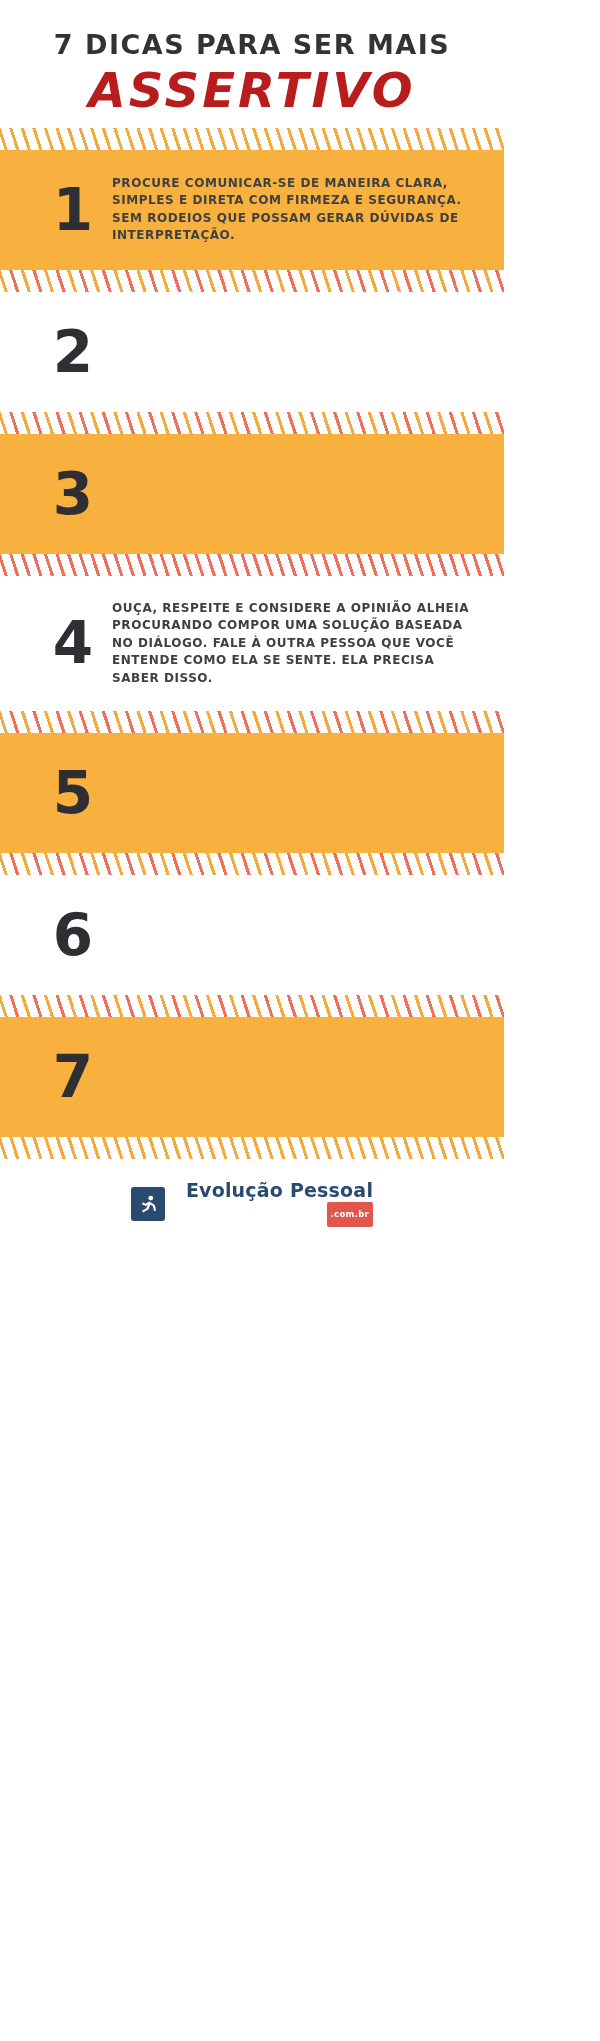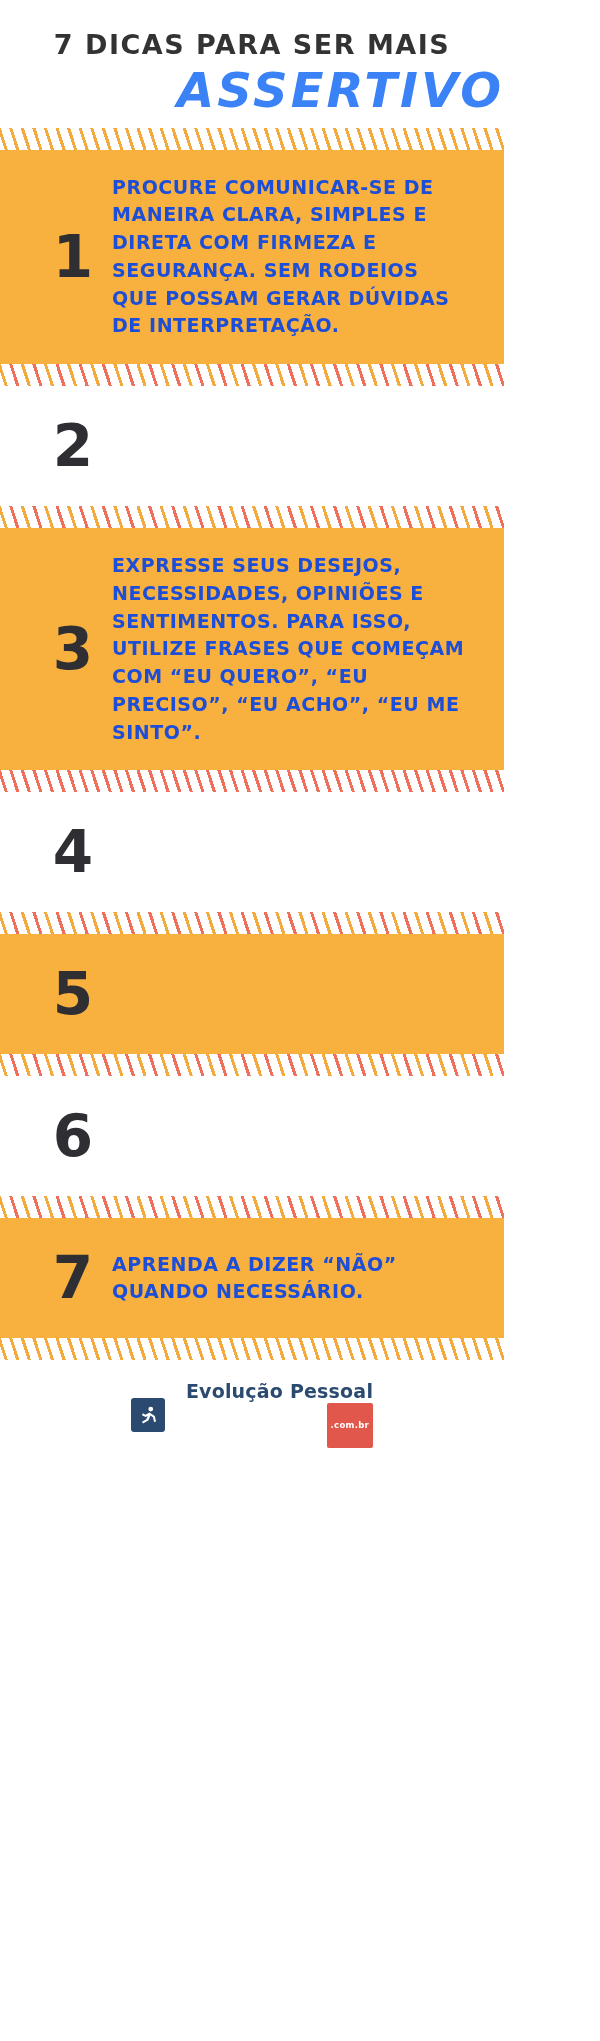--- a/index.html
+++ b/index.html
@@ -35,25 +35,24 @@
     line-height: 1.1;
     margin: 0 0 6px 0;
     text-transform: uppercase;
   }
   .header-line2 {
     font-family: "DejaVu Sans", sans-serif;
     font-weight: bold;
     font-style: italic;
     font-size: 48px;
     letter-spacing: 3px;
-    color: #3b82f6;
+    color: #b91c1c;
     line-height: 1.0;
     margin: 0;
     text-transform: uppercase;
-    text-align: right;
   }
 
   
   .hatch {
     position: relative;
     height: 22px;
     width: 100%;
     overflow: hidden;
     background: #ffffff;
   }
@@ -109,24 +108,24 @@
     font-size: 58px;
     line-height: 1;
     color: #2f2f33;
     width: 78px;
     flex: 0 0 78px;
     text-align: center;
   }
   .tip-text {
     font-family: "DejaVu Sans", sans-serif;
     font-weight: bold;
-    font-size: 19px;
+    font-size: 12px;
     letter-spacing: 0.55px;
     line-height: 1.46;
-    color: #1d4ed8;
+    color: #404040;
     text-transform: uppercase;
     flex: 1 1 auto;
   }
 
   
   .footer {
     background: #ffffff;
     padding: 22px 0 26px 0;
     display: flex;
     justify-content: center;
@@ -160,21 +159,21 @@
     color: #2b4a6f;
     letter-spacing: 0.2px;
   }
   .logo-sub {
     align-self: flex-end;
     font-family: "DejaVu Sans", sans-serif;
     font-size: 8.5px;
     font-weight: bold;
     color: #ffffff;
     background: #e2574c;
-    padding: 18px 4px;
+    padding: 8px 4px;
     border-radius: 2px;
     margin-top: 2px;
     letter-spacing: 0.3px;
   }
 </style>
 </head>
 <body>
 
 <div class="page">
 
@@ -199,29 +198,29 @@
   <div class="tip tip-white">
     <div class="tip-number">2</div>
   </div>
 
   <div class="hatch hatch-mixed">
     <div class="hatch-inner"></div>
   </div>
 
   <div class="tip tip-orange">
     <div class="tip-number">3</div>
-    <div class="tip-text">EXPRESSE SEUS DESEJOS, NECESSIDADES, OPINIÕES E SENTIMENTOS. PARA ISSO, UTILIZE FRASES QUE COMEÇAM COM “EU QUERO”, “EU PRECISO”, “EU ACHO”, “EU ME SINTO”.</div>
   </div>
 
   <div class="hatch hatch-red">
     <div class="hatch-inner"></div>
   </div>
 
   <div class="tip tip-white">
     <div class="tip-number">4</div>
+    <div class="tip-text">OUÇA, RESPEITE E CONSIDERE A OPINIÃO ALHEIA PROCURANDO COMPOR UMA SOLUÇÃO BASEADA NO DIÁLOGO. FALE À OUTRA PESSOA QUE VOCÊ ENTENDE COMO ELA SE SENTE. ELA PRECISA SABER DISSO.</div>
   </div>
 
   <div class="hatch hatch-mixed">
     <div class="hatch-inner"></div>
   </div>
 
   <div class="tip tip-orange">
     <div class="tip-number">5</div>
   </div>
 
@@ -232,21 +231,20 @@
   <div class="tip tip-white">
     <div class="tip-number">6</div>
   </div>
 
   <div class="hatch hatch-mixed">
     <div class="hatch-inner"></div>
   </div>
 
   <div class="tip tip-orange">
     <div class="tip-number">7</div>
-    <div class="tip-text">APRENDA A DIZER “NÃO” QUANDO NECESSÁRIO.</div>
   </div>
 
   <div class="hatch hatch-orange">
     <div class="hatch-inner"></div>
   </div>
 
   <div class="footer">
     <div class="logo">
       <div class="logo-mark">
         <svg width="22" height="22" viewBox="0 0 24 24" aria-hidden="true">

